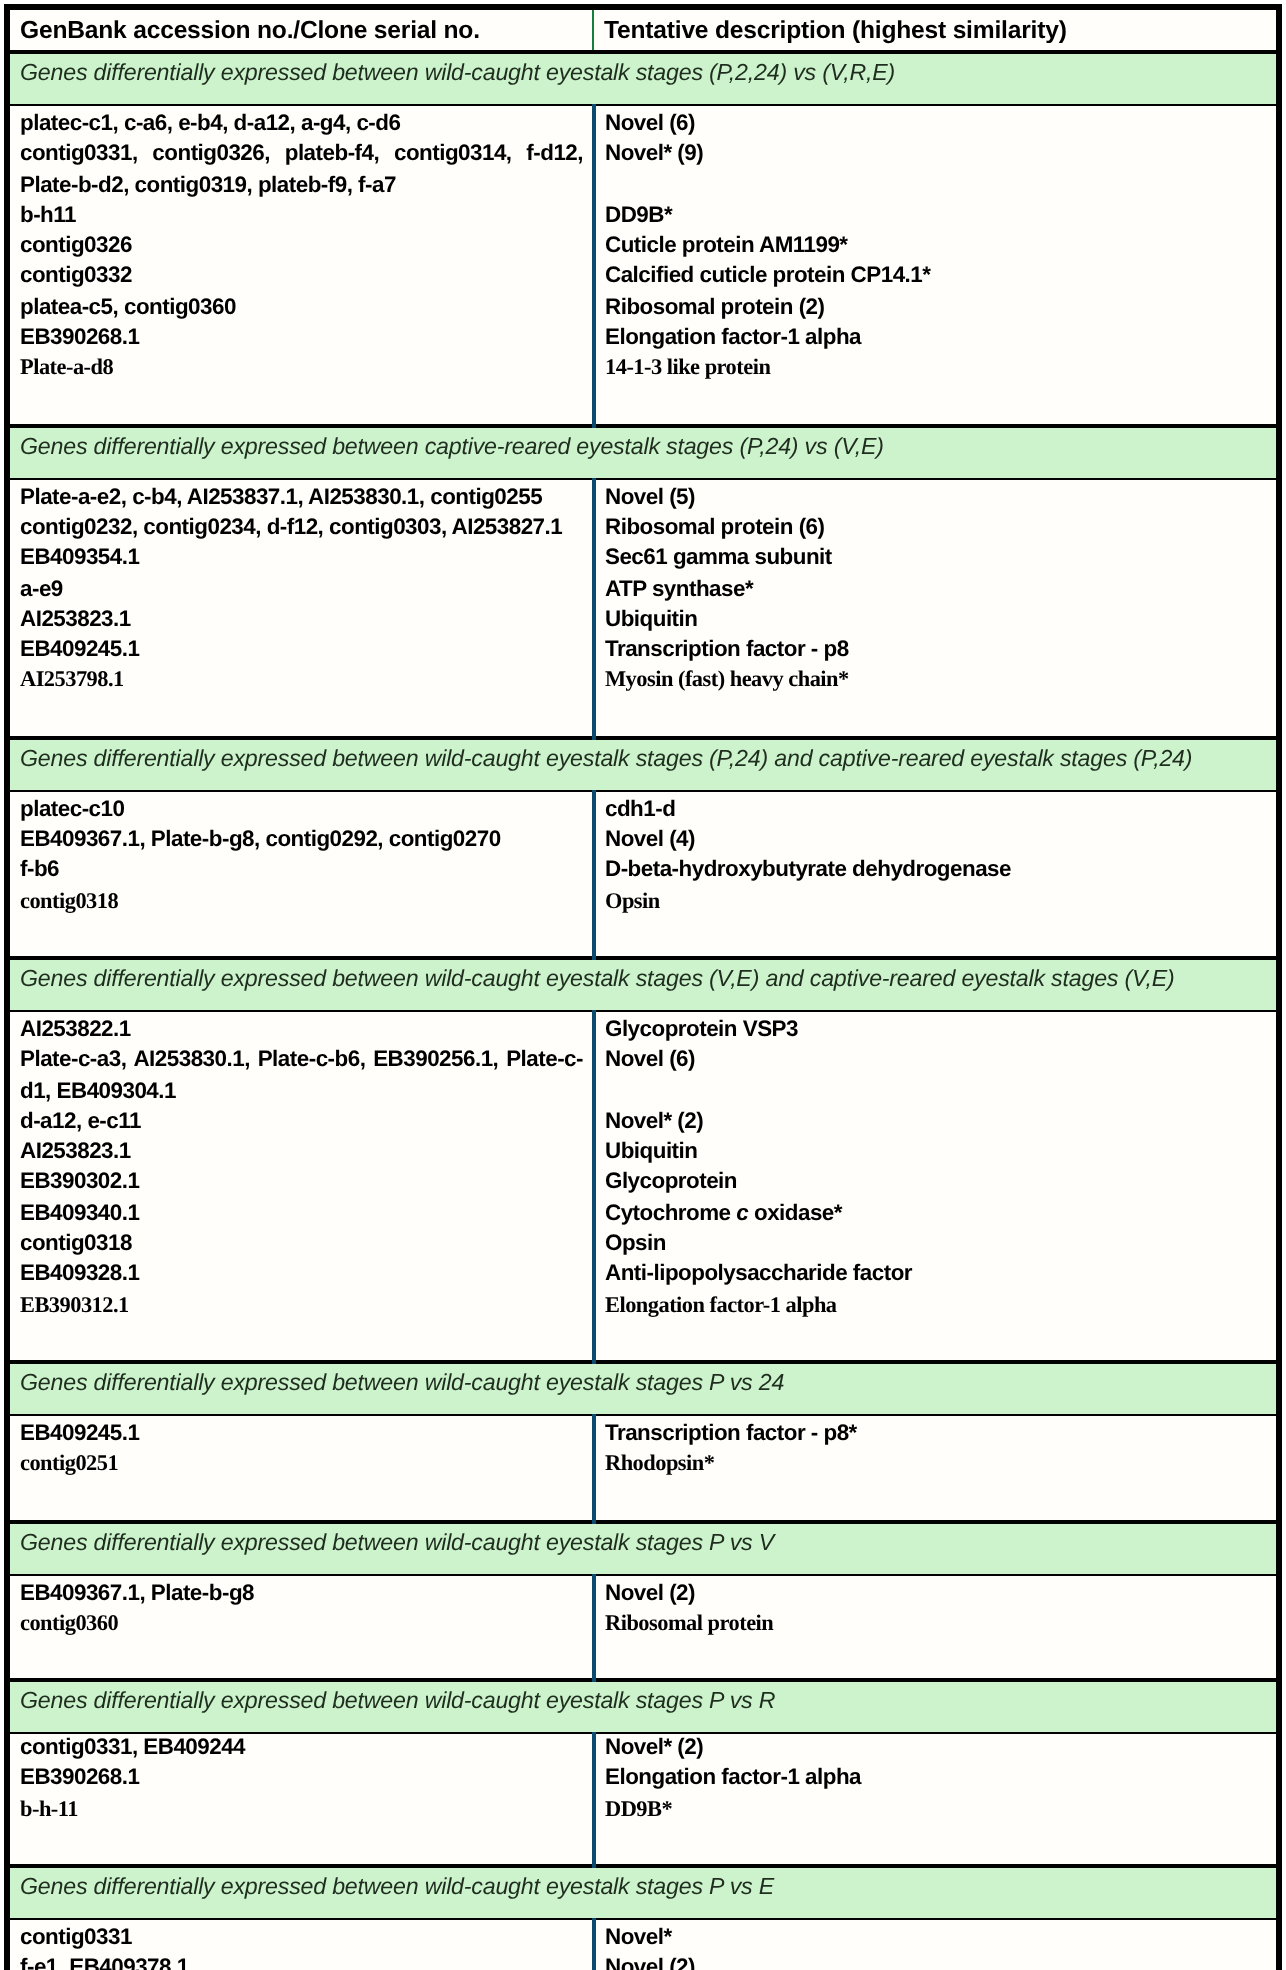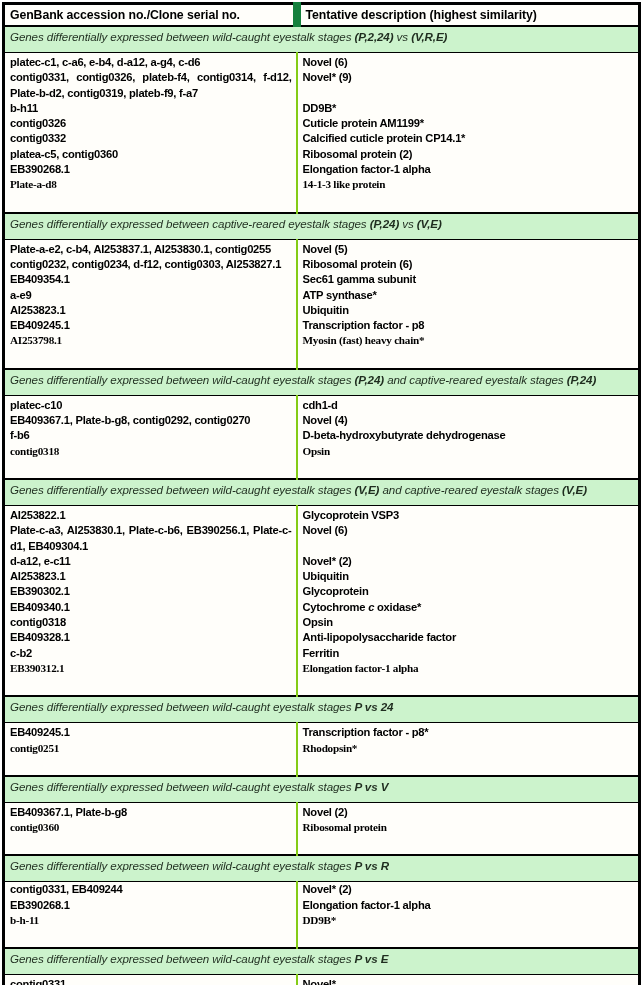--- a/index.html
+++ b/index.html
@@ -15,44 +15,44 @@
   }
   th {
     text-align:left;
     font-size:12.3px;
     font-weight:700;
     padding:3px 4px 3px 5px;
     border-bottom:2px solid #000;
     background:var(--cell-bg, #fffefa);
     letter-spacing:-0.1px;
   }
-  th.acc-h { border-right:8px solid #15803d; }
+  th.acc-h { border-right:1px solid #15803d; }
   td.band {
     background:var(--band-bg, #ccf3cc);
     border-top:2px solid #000;
     border-bottom:1px solid #000;
     font-style:italic;
     font-weight:400;
     font-size:11.6px;
     line-height:15px;
     color:#1f2d1f;
     padding:2px 5px 8px 5px;
     letter-spacing:-0.1px;
   }
-  td.band .b { font-weight:700; }
+  td.band .b { font-weight:400; }
   td.acc, td.desc {
     font-weight:700;
     font-size:11.2px;
     line-height:15.3px;
     vertical-align:top;
     padding:0 4px 0 5px;
     letter-spacing:-0.25px;
   }
   td.acc {
-    border-right:2px solid #84cc16;
+    border-right:2px solid #0c4a6e;
     text-align:justify;
   }
   tr.first td.acc, tr.first td.desc { padding-top:2px; }
   tr.last td.acc, tr.last td.desc { padding-bottom:19px;font-family:Liberation Serif, serif; }
   .i { font-style:italic; }
 </style>
 </head>
 <body>
 
 <div class="page">
@@ -181,24 +181,20 @@
           <td class="desc"><span>Cytochrome </span><span class="i">c</span><span> oxidase*</span></td>
         </tr>
         <tr>
           <td class="acc">contig0318</td>
           <td class="desc">Opsin</td>
         </tr>
         <tr>
           <td class="acc">EB409328.1</td>
           <td class="desc">Anti-lipopolysaccharide factor</td>
         </tr>
-        <tr>
-          <td class="acc">c-b2</td>
-          <td class="desc">Ferritin</td>
-        </tr>
         <tr class="last">
           <td class="acc">EB390312.1</td>
           <td class="desc">Elongation factor-1 alpha</td>
         </tr>
         <tr>
           <td colspan="2" class="band"><span>Genes differentially expressed between wild-caught eyestalk stages </span><span class="b">P vs 24</span></td>
         </tr>
         <tr class="first">
           <td class="acc">EB409245.1</td>
           <td class="desc">Transcription factor - p8*</td>

